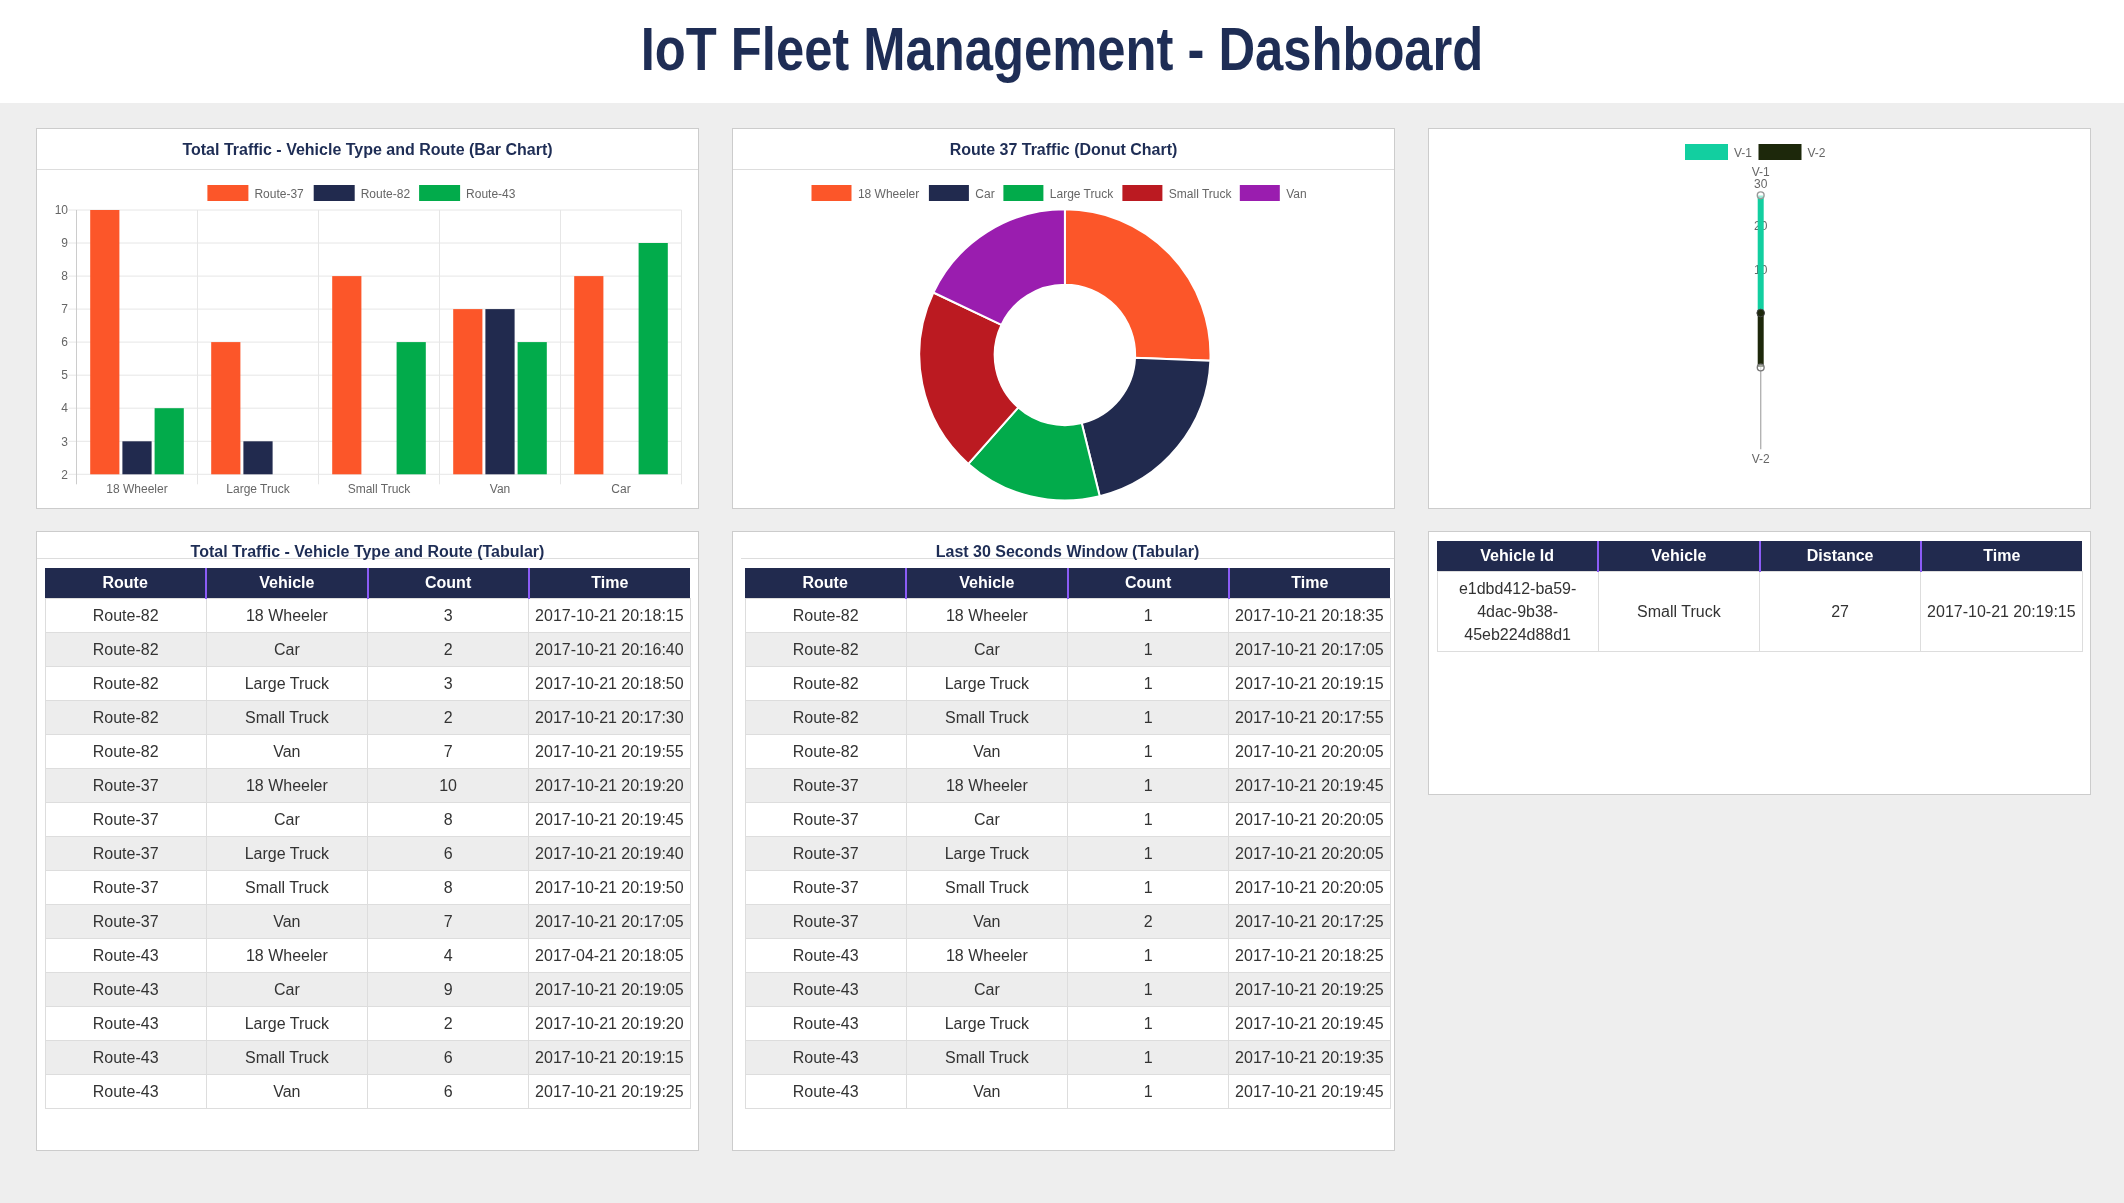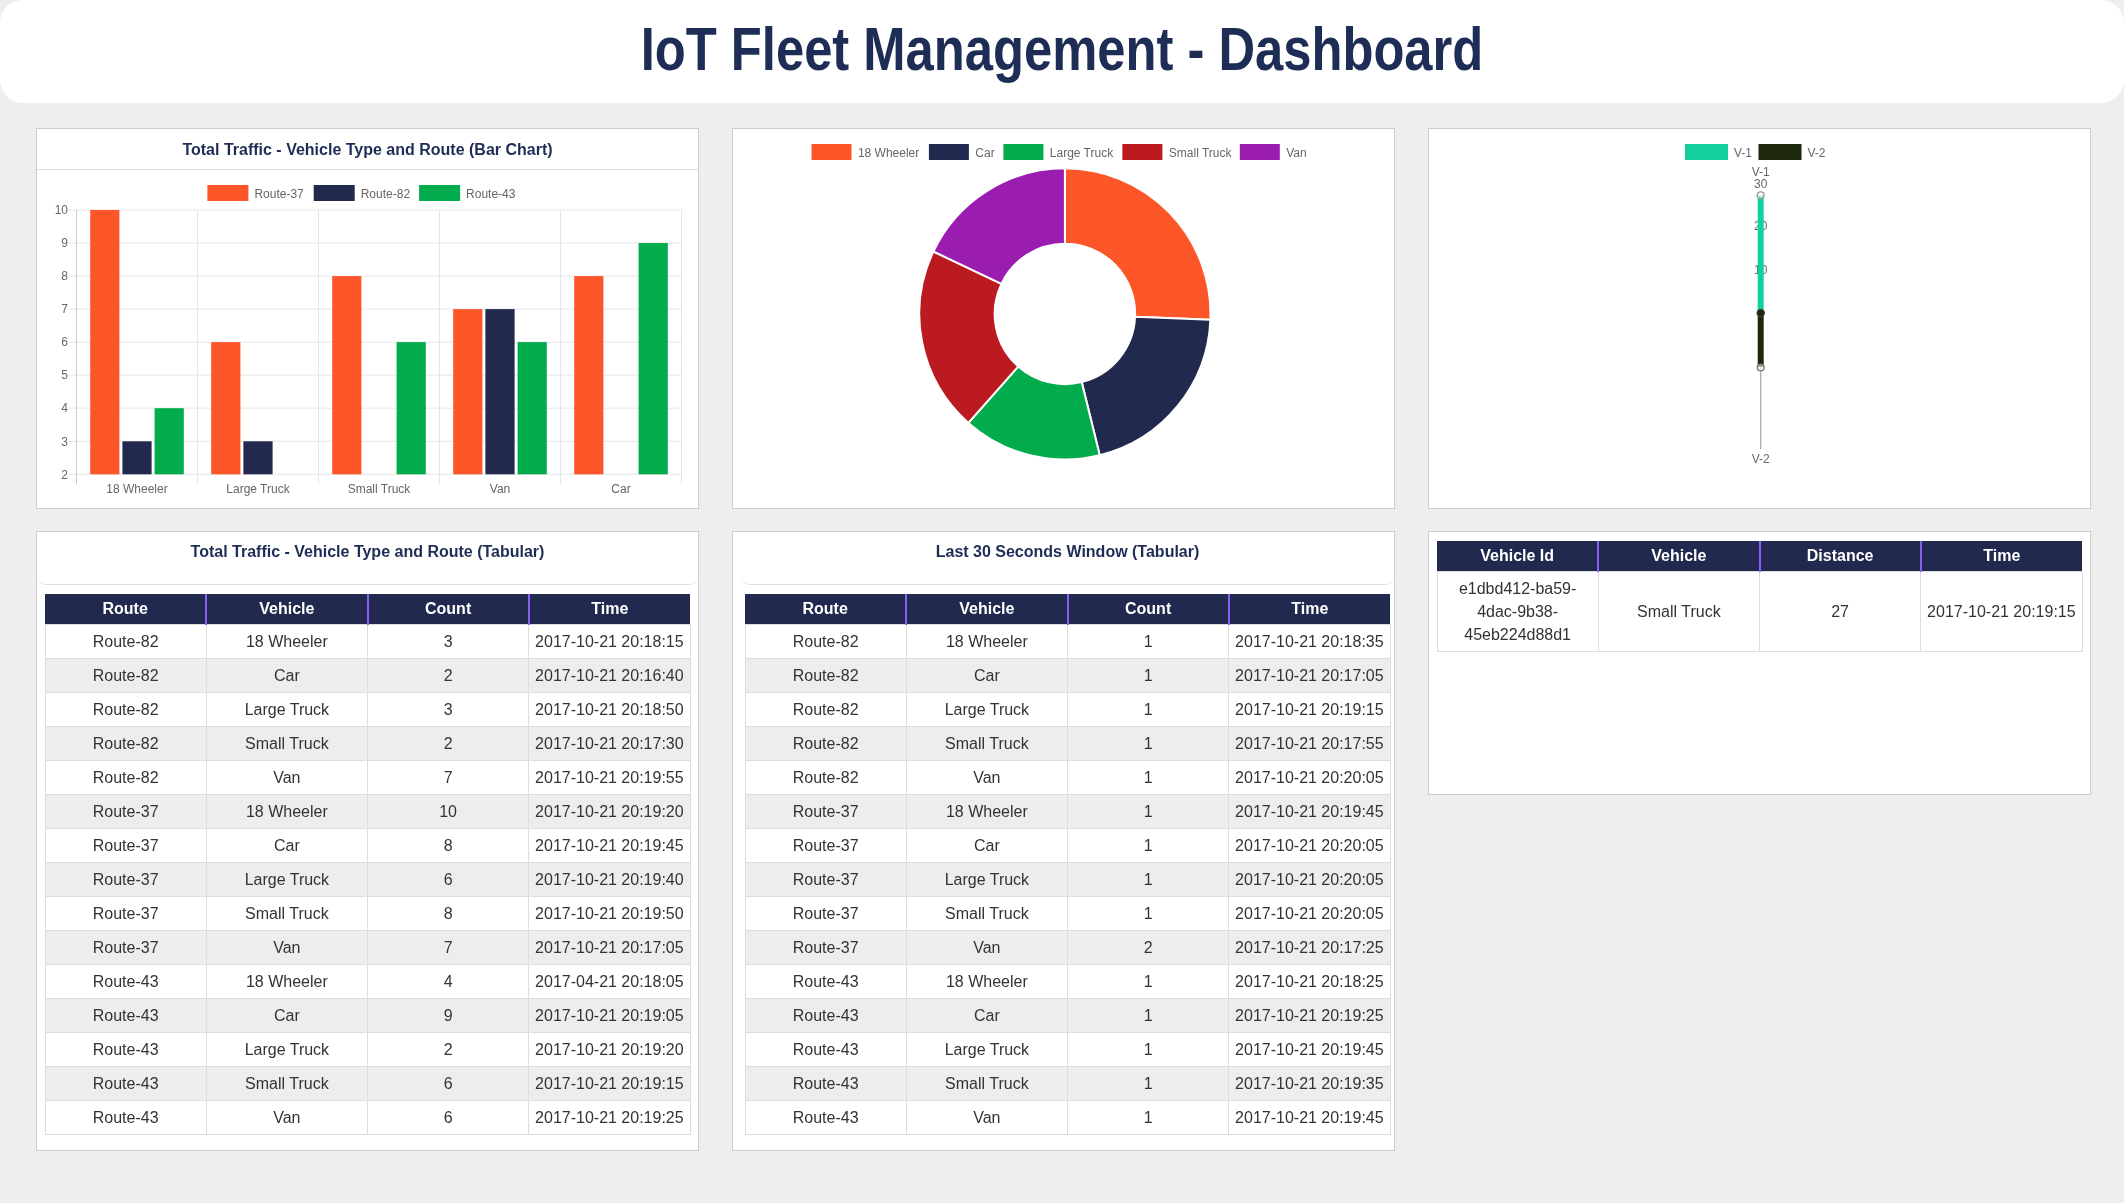--- a/index.html
+++ b/index.html
@@ -1,21 +1,21 @@
 <!DOCTYPE html>
 <html><head><meta charset="utf-8"><style>
 * { box-sizing: border-box; }
 html,body { margin:0; padding:0; background:#eeeeee; font-family:"Liberation Sans",sans-serif; width:2124px; height:1203px; }
-.hdr { position:absolute; left:0; top:0; width:2124px; height:103px; background:#ffffff;border-radius:23px; }
+.hdr { position:absolute; left:0; top:0; width:2124px; height:103px; background:#ffffff; }
 .hdr h1 { margin:0; position:absolute; left:50%; top:0; height:100px; line-height:97px; white-space:nowrap;
   transform:translateX(-50%) scaleX(0.818); font-size:62px; font-weight:bold; color:#1e2d55; letter-spacing:0; }
 .card { position:absolute; background:#ffffff; border:1px solid #cccccc; }
 .ctitle { border-bottom:1px solid #dddddd; text-align:center; font-size:16px; font-weight:bold; color:#1e2d55; }
 .r1 .ctitle { height:41px; line-height:41px; }
-.r2 .ctitle { height:53px; line-height:39px;border-radius:9px; }
+.r2 .ctitle { height:27px; line-height:39px; }
 table { border-collapse:collapse; width:646px; margin:9px auto 0 auto; font-size:16px; color:#333333; table-layout:fixed; }
 th { background:#212a4e; color:#ffffff; font-weight:bold; padding:3px 0 4px 0; line-height:23px; border-left:2px solid #8b5cf6; text-align:center; }
 th:first-child { border-left:none; }
 td { border:1px solid #dddddd; padding:5px 2px; line-height:23px; text-align:center; overflow:hidden; }
 tbody tr:nth-child(even) td { background:#ededed; }
 tbody tr:nth-child(odd) td { background:#ffffff; }
 th, td { width:25%; }
 </style></head><body>
 <div class="hdr">
     <h1>IoT Fleet Management - Dashboard</h1>
@@ -67,20 +67,21 @@
       <text x="584.0" y="322.6" font-size="12" fill="#666666" text-anchor="middle" font-weight="normal">Car</text>
       <rect x="170.4" y="15.0" width="41" height="16" fill="#fc5629"></rect>
       <text x="217.4" y="27.5" font-size="12" fill="#666666" text-anchor="start" font-weight="normal">Route-37</text>
       <rect x="276.7" y="15.0" width="41" height="16" fill="#212a4e"></rect>
       <text x="323.7" y="27.5" font-size="12" fill="#666666" text-anchor="start" font-weight="normal">Route-82</text>
       <rect x="382.1" y="15.0" width="41" height="16" fill="#02ab4b"></rect>
       <text x="429.1" y="27.5" font-size="12" fill="#666666" text-anchor="start" font-weight="normal">Route-43</text>
     </svg>
 </div>
 <div class="card r1" style="left:732px; top:128px; width:663px; height:381px;">
+  <div class="ctitle">Route 37 Traffic (Donut Chart)</div>
   <svg width="661" height="337" viewBox="0 0 661 337">
       <path d="M331.90 39.30 A145.6 145.6 0 0 1 477.38 190.76 L402.04 187.73 A70.2 70.2 0 0 0 331.90 114.70 Z" fill="#fc5629" stroke="#ffffff" stroke-width="2" stroke-linejoin="round"></path>
       <path d="M477.38 190.76 A145.6 145.6 0 0 1 366.74 326.27 L348.70 253.06 A70.2 70.2 0 0 0 402.04 187.73 Z" fill="#212a4e" stroke="#ffffff" stroke-width="2" stroke-linejoin="round"></path>
       <path d="M366.74 326.27 A145.6 145.6 0 0 1 235.35 293.88 L285.35 237.45 A70.2 70.2 0 0 0 348.70 253.06 Z" fill="#02ab4b" stroke="#ffffff" stroke-width="2" stroke-linejoin="round"></path>
       <path d="M235.35 293.88 A145.6 145.6 0 0 1 200.36 122.48 L268.48 154.81 A70.2 70.2 0 0 0 285.35 237.45 Z" fill="#bb1a21" stroke="#ffffff" stroke-width="2" stroke-linejoin="round"></path>
       <path d="M200.36 122.48 A145.6 145.6 0 0 1 331.90 39.30 L331.90 114.70 A70.2 70.2 0 0 0 268.48 154.81 Z" fill="#9a1daf" stroke="#ffffff" stroke-width="2" stroke-linejoin="round"></path>
       <rect x="78.5" y="15.0" width="40" height="16" fill="#fc5629"></rect>
       <text x="124.9" y="27.5" font-size="12" fill="#666666" text-anchor="start" font-weight="normal">18 Wheeler</text>
       <rect x="195.9" y="15.0" width="40" height="16" fill="#212a4e"></rect>
       <text x="242.3" y="27.5" font-size="12" fill="#666666" text-anchor="start" font-weight="normal">Car</text>

